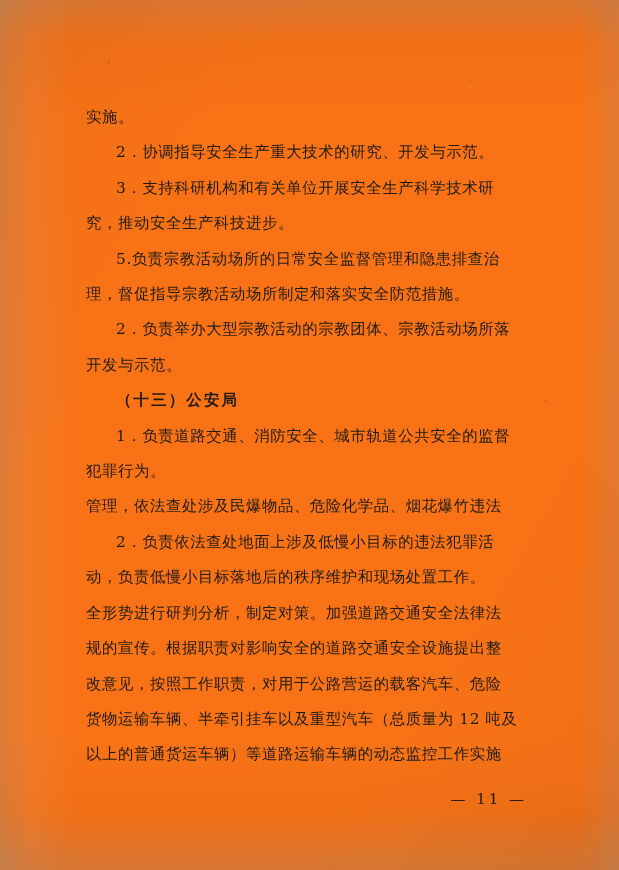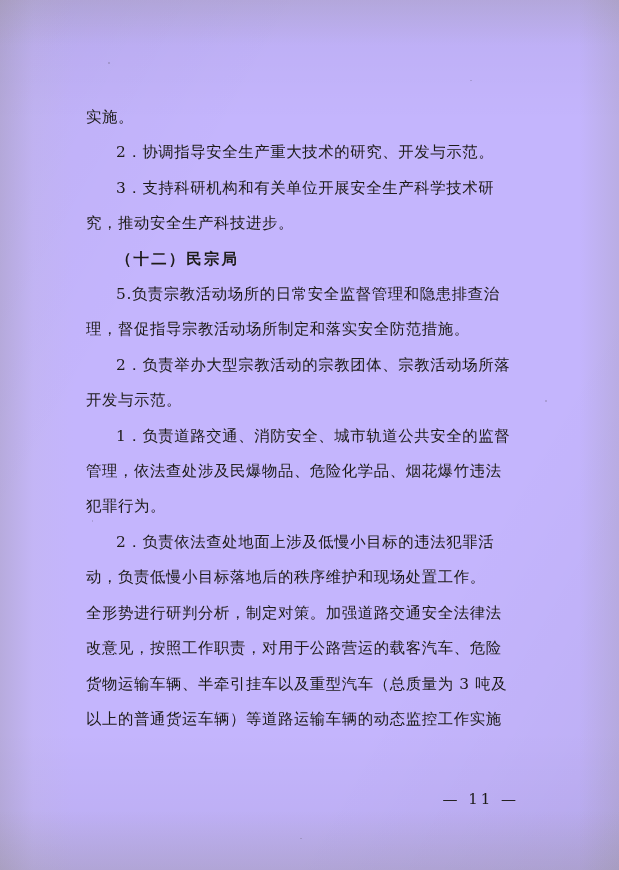--- a/index.html
+++ b/index.html
@@ -7,21 +7,21 @@
     padding: 0;
     background: #ffffff;
   }
   body {
     font-family: "DejaVu Serif", "Liberation Serif", serif;
   }
   .page {
     position: relative;
     width: 619px;
     height: 870px;
-    background: #c4b5fd;
+    background: #f97316;
     overflow: hidden;
   }
   
   .paper-tint {
     position: absolute;
     inset: 0;
     background:
       linear-gradient(120deg, rgba(0,0,0,0.035) 0%, rgba(0,0,0,0.0) 28%, rgba(0,0,0,0.0) 70%, rgba(0,0,0,0.04) 100%),
       linear-gradient(0deg, rgba(0,0,0,0.05) 0%, rgba(0,0,0,0.0) 16%, rgba(0,0,0,0.0) 86%, rgba(0,0,0,0.045) 100%);
     pointer-events: none;
@@ -69,21 +69,21 @@
   .line.indent {
     text-indent: 30px;
   }
   .line.heading {
     letter-spacing: 2.2px;
     text-indent: 30px;
     font-weight: 600;
   }
   .page-number {
     position: absolute;
-    right: 100px;
+    right: 92px;
     bottom: 62px;
     font-size: 15px;
     letter-spacing: 3px;
     color: #1d1b18;
     font-family: "DejaVu Serif", "Liberation Serif", serif;
     text-align: center;
   }
   
   .speck {
     position: absolute;
@@ -107,31 +107,32 @@
   <div class="speck" style="left:470px; top:80px; width:2px; height:1px;"></div>
   <div class="speck" style="left:92px; top:520px; width:1px; height:2px;"></div>
   <div class="speck" style="left:545px; top:400px; width:2px; height:2px;"></div>
   <div class="speck" style="left:300px; top:838px; width:2px; height:1px;"></div>
 
   <div class="text-column">
     <div class="line">实施。</div>
     <div class="line indent">2．协调指导安全生产重大技术的研究、开发与示范。</div>
     <div class="line indent">3．支持科研机构和有关单位开展安全生产科学技术研</div>
     <div class="line">究，推动安全生产科技进步。</div>
-    <div class="line heading">（十二）民宗局</div>
     <div class="line indent">5.负责宗教活动场所的日常安全监督管理和隐患排查治</div>
     <div class="line">理，督促指导宗教活动场所制定和落实安全防范措施。</div>
     <div class="line indent">2．负责举办大型宗教活动的宗教团体、宗教活动场所落</div>
     <div class="line">开发与示范。</div>
+    <div class="line heading">（十三）公安局</div>
     <div class="line indent">1．负责道路交通、消防安全、城市轨道公共安全的监督</div>
+    <div class="line">犯罪行为。</div>
     <div class="line">管理，依法查处涉及民爆物品、危险化学品、烟花爆竹违法</div>
-    <div class="line">犯罪行为。</div>
     <div class="line indent">2．负责依法查处地面上涉及低慢小目标的违法犯罪活</div>
     <div class="line">动，负责低慢小目标落地后的秩序维护和现场处置工作。</div>
     <div class="line">全形势进行研判分析，制定对策。加强道路交通安全法律法</div>
+    <div class="line">规的宣传。根据职责对影响安全的道路交通安全设施提出整</div>
     <div class="line">改意见，按照工作职责，对用于公路营运的载客汽车、危险</div>
-    <div class="line">货物运输车辆、半牵引挂车以及重型汽车（总质量为 3 吨及</div>
+    <div class="line">货物运输车辆、半牵引挂车以及重型汽车（总质量为 12 吨及</div>
     <div class="line">以上的普通货运车辆）等道路运输车辆的动态监控工作实施</div>
   </div>
 
   <div class="page-number">— 11 —</div>
 
 </div>
 
 </body></html>

